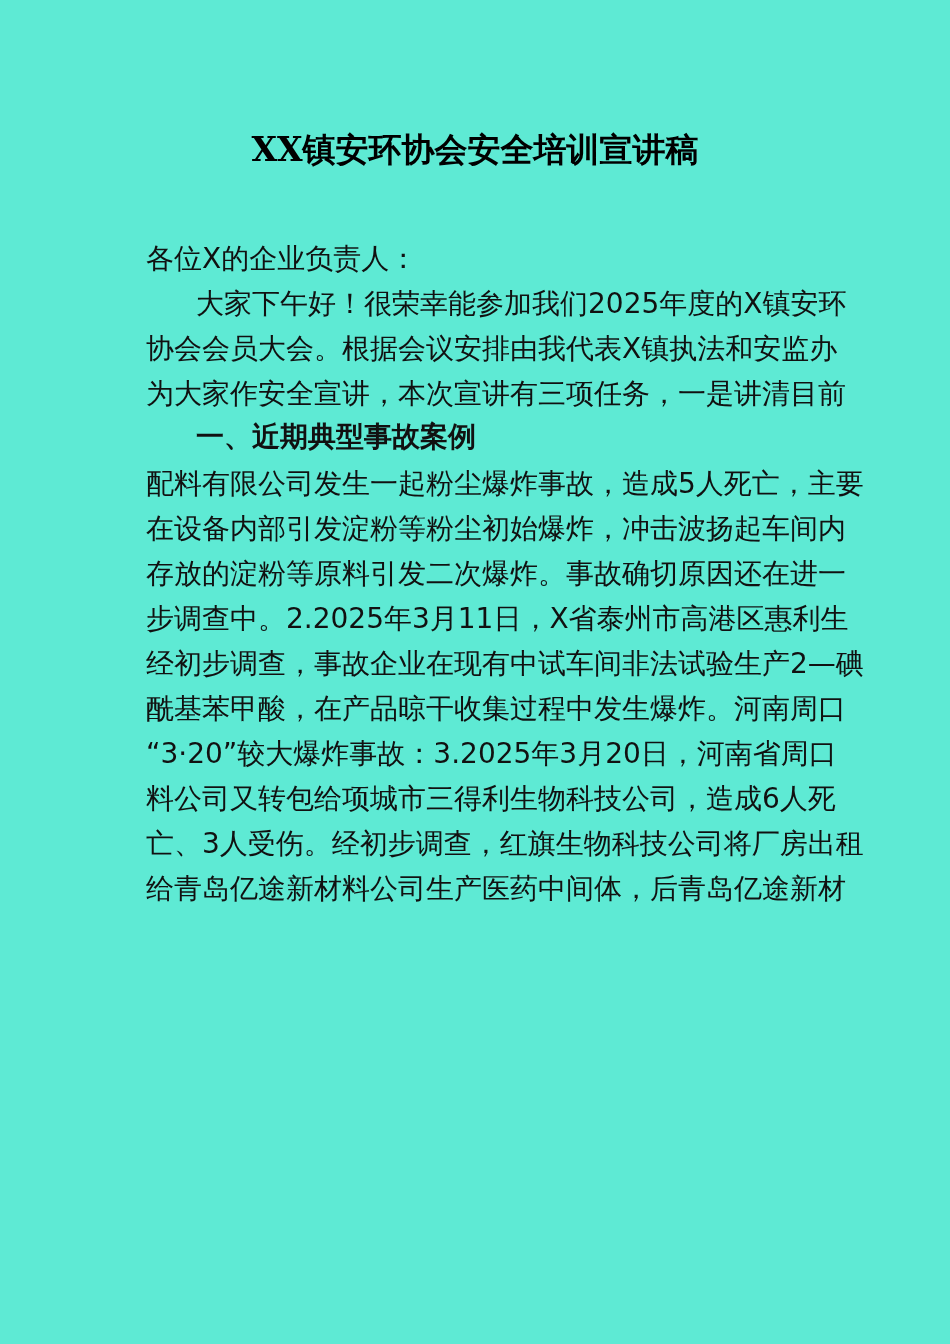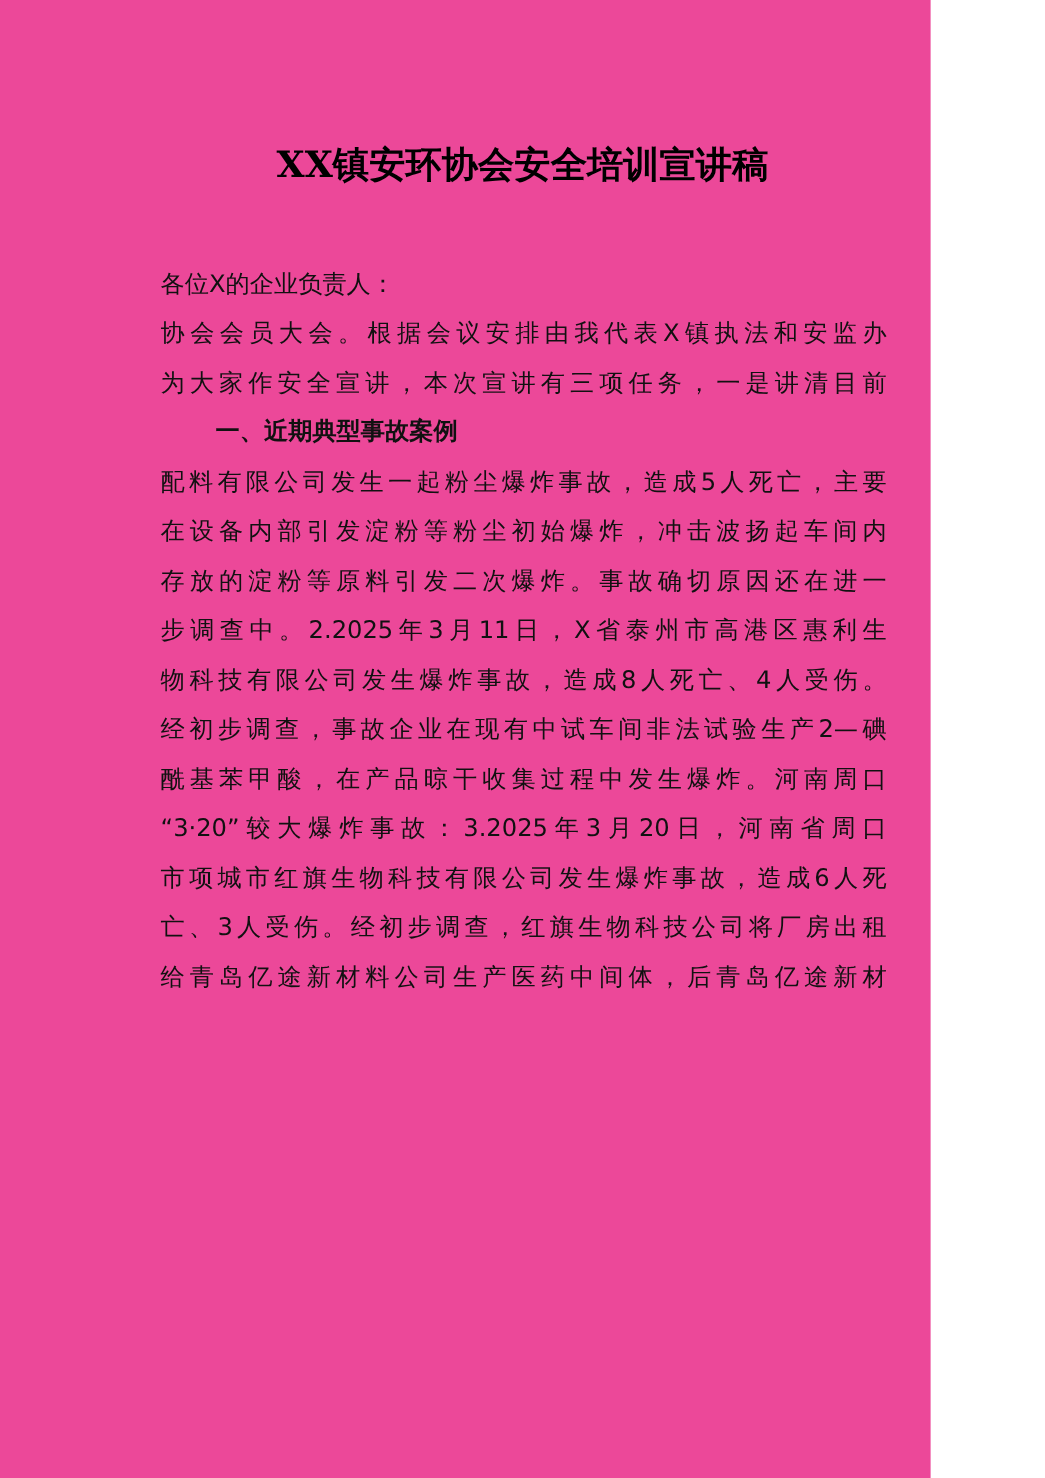--- a/index.html
+++ b/index.html
@@ -12,23 +12,23 @@
       height: 1344px;
       position: relative;
       overflow: hidden;
       color: #000000;
       font-family: "DejaVu Serif", "Liberation Serif", serif;
     }
     .page {
       position: absolute;
       left: 0;
       top: 0;
-      width: 846px;
+      width: 950px;
       height: 1344px;
-      background: #ec4899;
+      background: #5eead4;
     }
     .title {
       position: absolute;
       top: 128px;
       left: 0;
       width: 950px;
       text-align: center;
       font-size: 33px;
       font-weight: bold;
       letter-spacing: 0px;
@@ -37,21 +37,21 @@
     }
     .body-text {
       position: absolute;
       left: 146px;
       width: 660px;
       top: 236px;
     }
     .line {
       height: 45px;
       line-height: 45px;
-      font-size: 22px;
+      font-size: 28px;
       white-space: nowrap;
       text-align: justify;
       text-align-last: justify;
       font-family: "DejaVu Sans", "Liberation Sans", sans-serif;
       font-weight: normal;
       color: #111111;
     }
     .line.last {
       text-align-last: left;
     }
@@ -71,33 +71,33 @@
 </head>
 <body>
 
 <div class="page">
   <div class="title">XX镇安环协会安全培训宣讲稿</div>
 
   <div class="body-text">
     <div class="line salutation">各位X的企业负责人：</div>
 
     <div>
+      <div class="line indent">大家下午好！很荣幸能参加我们2025年度的X镇安环</div>
       <div class="line">协会会员大会。根据会议安排由我代表X镇执法和安监办</div>
       <div class="line">为大家作安全宣讲，本次宣讲有三项任务，一是讲清目前</div>
     </div>
 
     <div class="line heading">一、近期典型事故案例</div>
 
     <div>
       <div class="line">配料有限公司发生一起粉尘爆炸事故，造成5人死亡，主要</div>
       <div class="line">在设备内部引发淀粉等粉尘初始爆炸，冲击波扬起车间内</div>
       <div class="line">存放的淀粉等原料引发二次爆炸。事故确切原因还在进一</div>
       <div class="line">步调查中。2.2025年3月11日，X省泰州市高港区惠利生</div>
-      <div class="line">物科技有限公司发生爆炸事故，造成8人死亡、4人受伤。</div>
       <div class="line">经初步调查，事故企业在现有中试车间非法试验生产2—碘</div>
       <div class="line">酰基苯甲酸，在产品晾干收集过程中发生爆炸。河南周口</div>
       <div class="line">“3·20”较大爆炸事故：3.2025年3月20日，河南省周口</div>
-      <div class="line">市项城市红旗生物科技有限公司发生爆炸事故，造成6人死</div>
+      <div class="line">料公司又转包给项城市三得利生物科技公司，造成6人死</div>
       <div class="line">亡、3人受伤。经初步调查，红旗生物科技公司将厂房出租</div>
       <div class="line">给青岛亿途新材料公司生产医药中间体，后青岛亿途新材</div>
     </div>
   </div>
 </div>
 
 </body></html>

